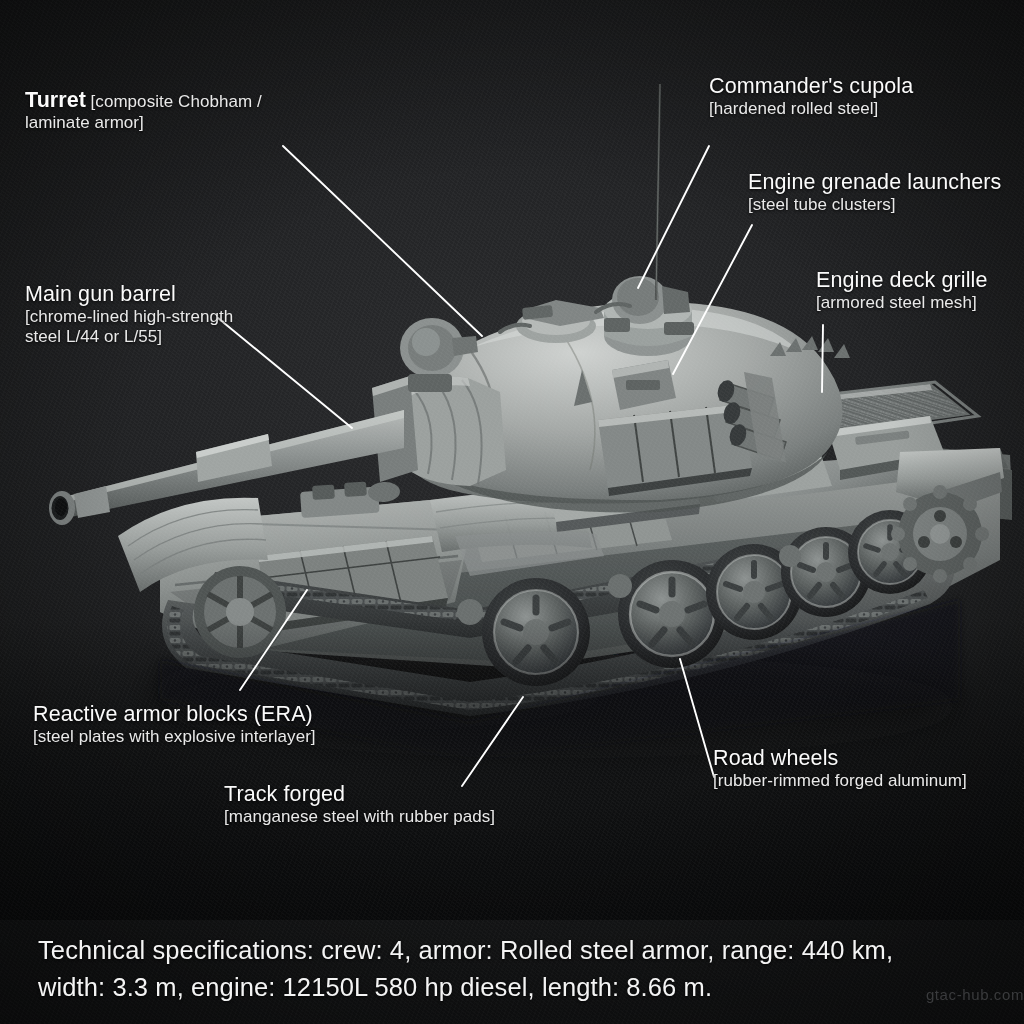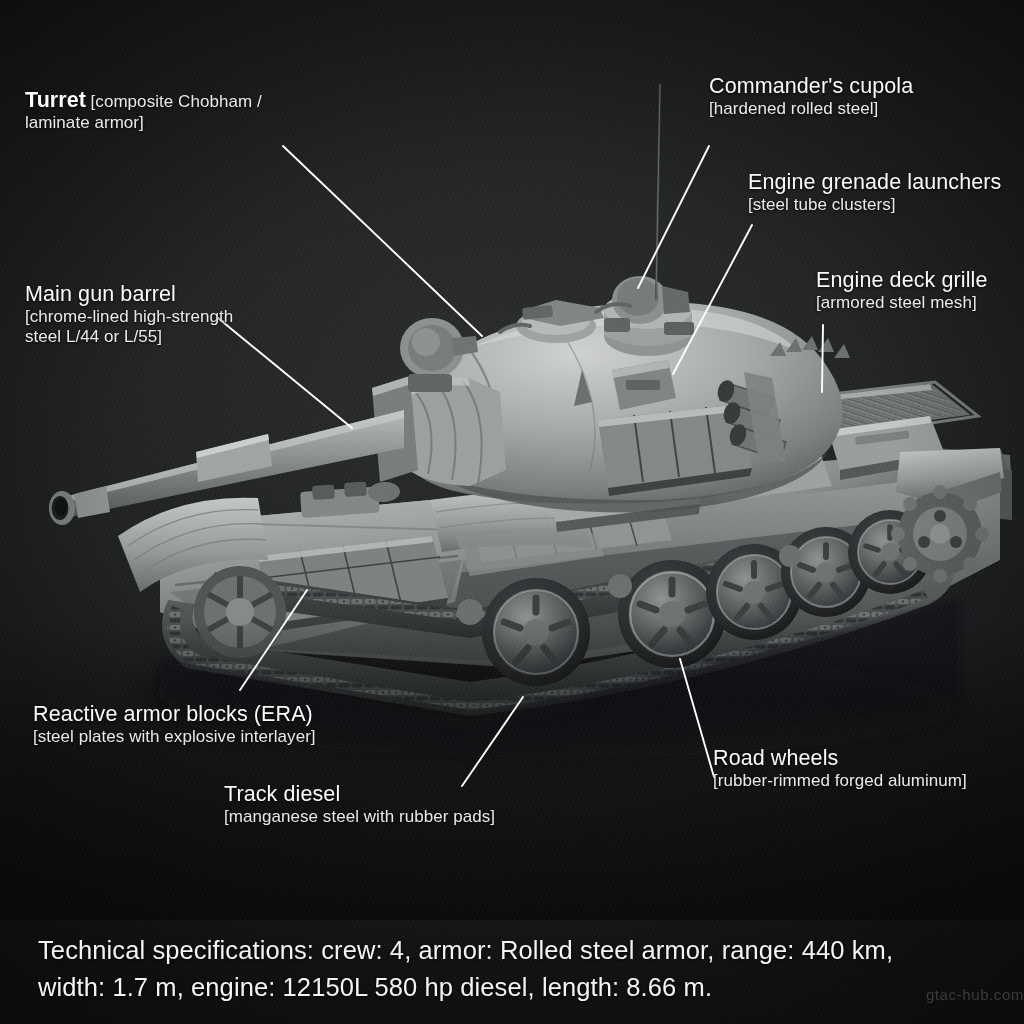--- a/index.html
+++ b/index.html
@@ -486,21 +486,21 @@
     <div class="sub">[chrome-lined high-strength</div>
     <div class="sub">steel L/44 or L/55]</div>
   </div>
 
   <div class="label" style="left:33px;top:702px;max-width:400px;">
     <div class="hd">Reactive armor blocks (ERA)</div>
     <div class="sub">[steel plates with explosive interlayer]</div>
   </div>
 
   <div class="label" style="left:224px;top:782px;max-width:400px;">
-    <div class="hd">Track diesel</div>
+    <div class="hd">Track forged</div>
     <div class="sub">[manganese steel with rubber pads]</div>
   </div>
 
   <div class="label" style="left:713px;top:746px;max-width:320px;">
     <div class="hd">Road wheels</div>
     <div class="sub">[rubber-rimmed forged aluminum]</div>
   </div>
 
   <div class="label" style="left:709px;top:74px;max-width:320px;">
     <div class="hd">Commander's cupola</div>
@@ -512,18 +512,18 @@
     <div class="sub">[steel tube clusters]</div>
   </div>
 
   <div class="label" style="left:816px;top:268px;max-width:280px;">
     <div class="hd">Engine deck grille</div>
     <div class="sub">[armored steel mesh]</div>
   </div>
 
   <div id="specs">
     <div>Technical specifications: crew: 4, armor: Rolled steel armor, range: 440 km,</div>
-    <div>width: 1.7 m, engine: 12150L 580 hp diesel, length: 8.66 m.</div>
+    <div>width: 3.3 m, engine: 12150L 580 hp diesel, length: 8.66 m.</div>
   </div>
 
   <div id="watermark">gtac-hub.com</div>
 
 </div>
 
 </body></html>

